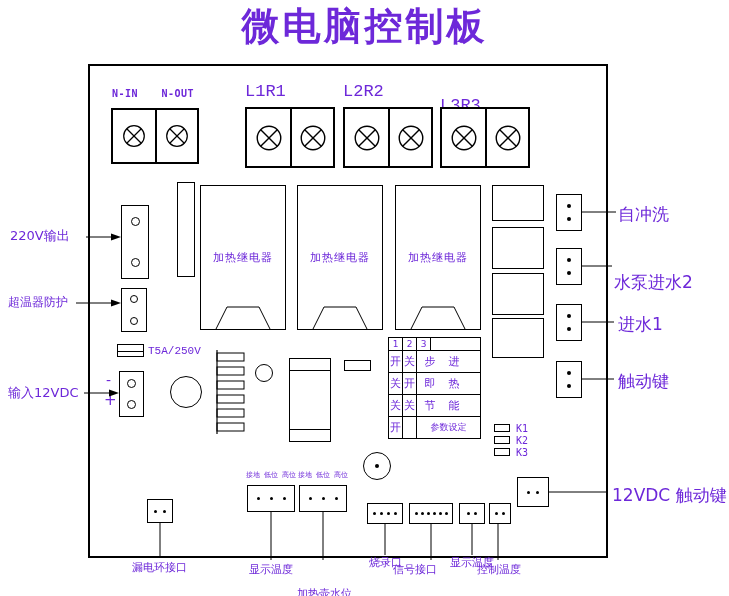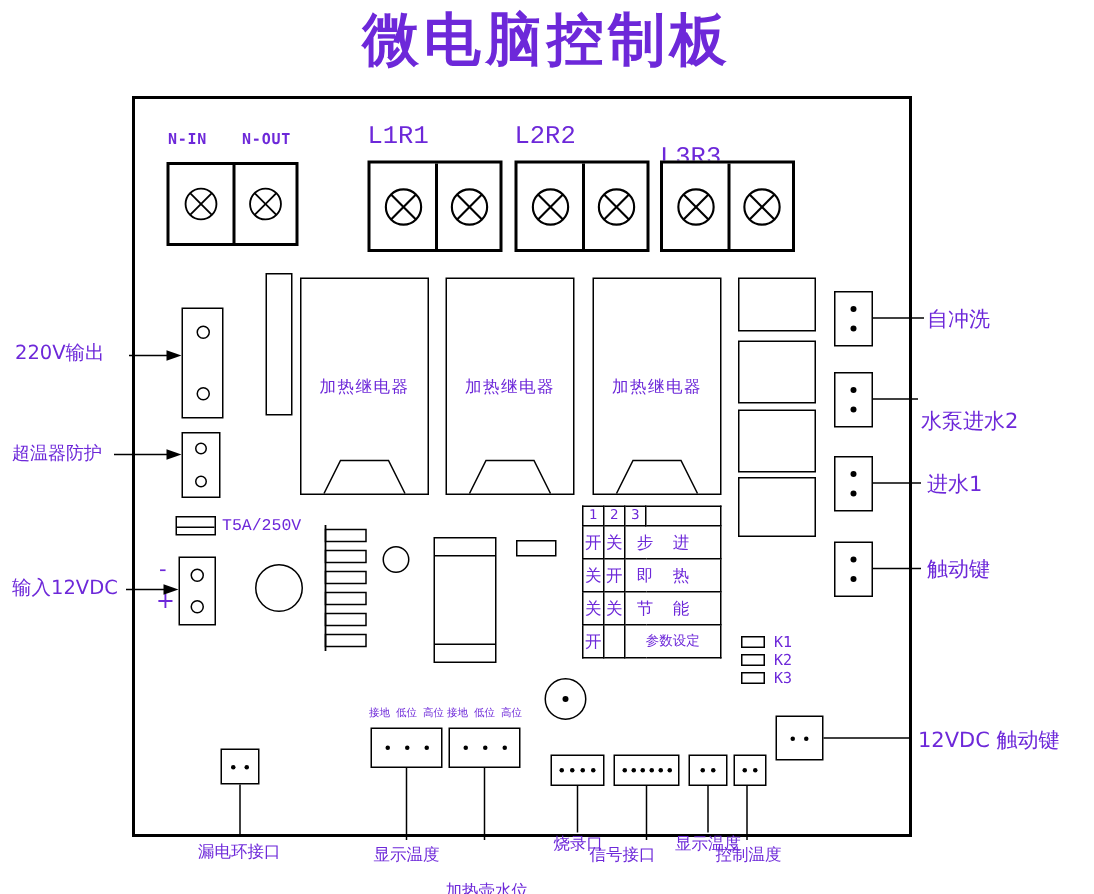--- a/index.html
+++ b/index.html
@@ -27,21 +27,21 @@
 .modetable td{border:1px solid #000;text-align:center;padding:0;height:22px;overflow:hidden}
 .modetable tr.hd td{height:13px;font-size:9px}
 .modecell{letter-spacing:13px;padding-left:8px}
 .modesmall{font-size:9px;letter-spacing:0;padding-left:0}
 .kblock{position:absolute;left:494px;top:422px}
 .krow{display:flex;align-items:center;gap:6px;height:12px}
 .krect{width:16px;height:8px;border:1px solid #000;flex:none}
 .klab{font-size:10px;font-family:"DejaVu Sans Mono",monospace}
 .pins{position:absolute;display:flex;justify-content:space-between;font-size:7px}
 .leftlbl{font-size:13px}
-.rightlbl{font-size:14px}
+.rightlbl{font-size:17px}
 .botlbl{font-size:11px}
 .fuse{position:absolute;left:117px;top:344px;width:27px;height:13px;border:1.2px solid #000;background:#fff}
 .fuse .fline{position:absolute;left:0;top:50%;width:100%;height:0;border-top:1px solid #000}
 .tf{position:absolute;left:289px;top:358px;width:42px;height:84px;border:1.2px solid #000;background:#fff}
 .tf .tline{position:absolute;left:0;width:100%;height:0;border-top:1px solid #000}
 svg.overlay{position:absolute;left:0;top:0;pointer-events:none}
 </style>
 </head>
 <body>
 

